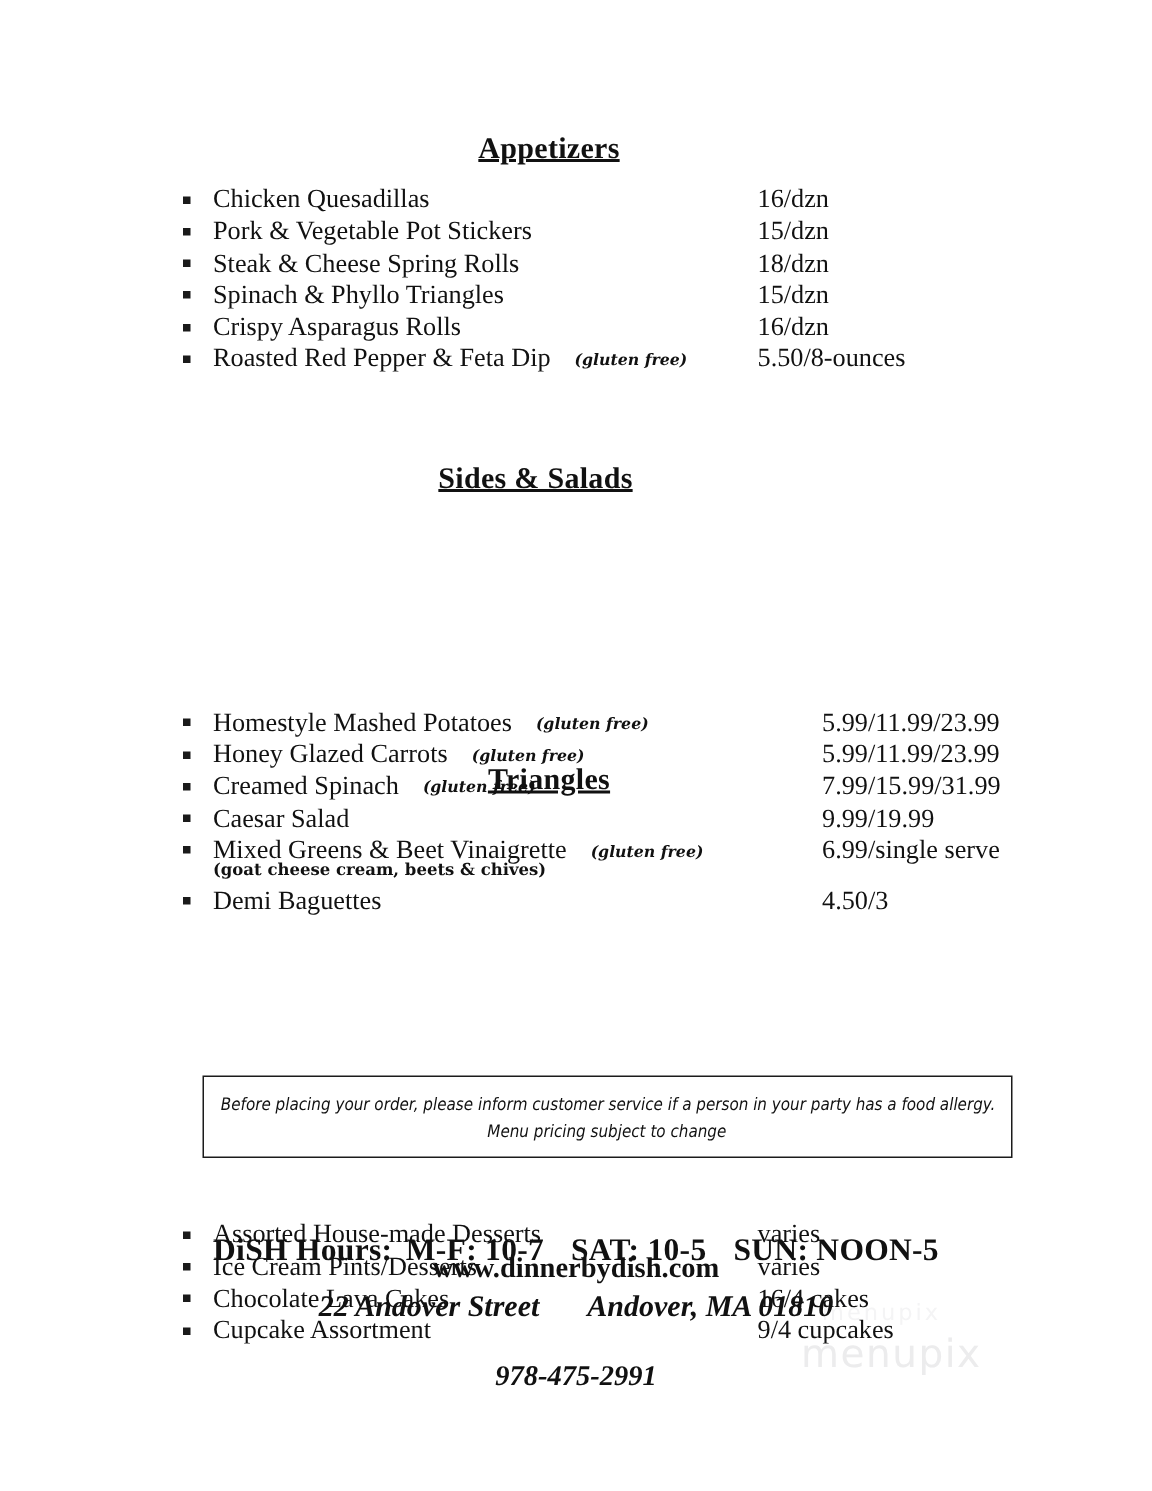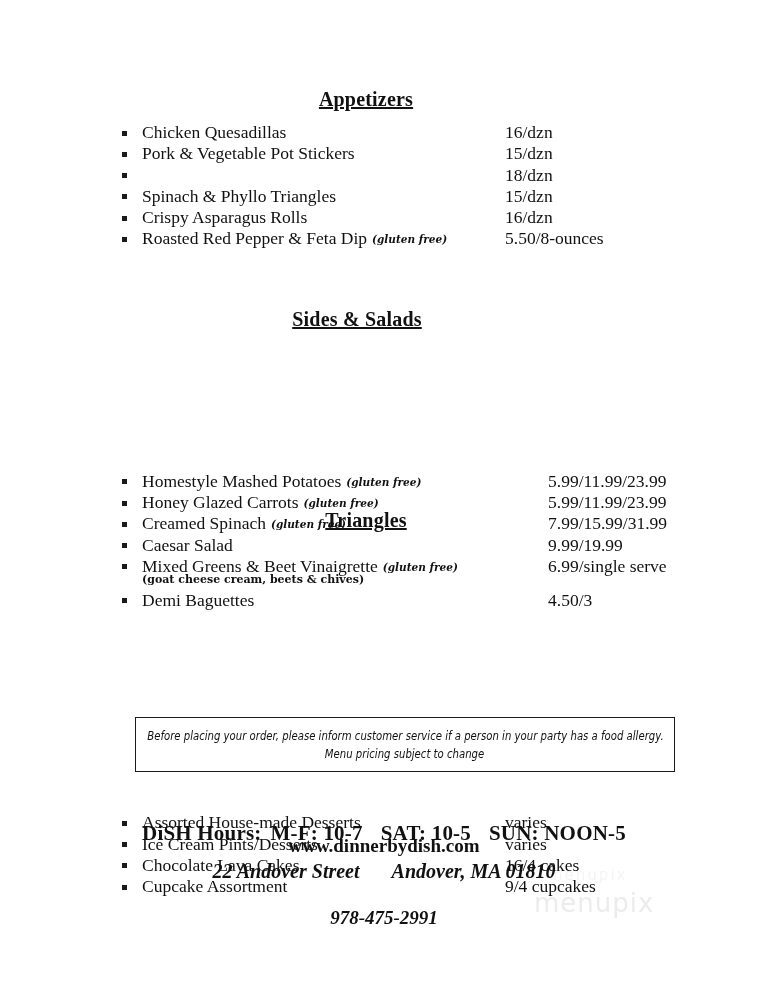--- a/index.html
+++ b/index.html
@@ -91,21 +91,21 @@
     position: absolute;
     left: 142px;
     top: 0;
     font-size: 17.5px;
   }
   .gf {
     font-size: 10.5px;
     font-style: italic;
     font-weight: bold;
     font-family: "DejaVu Serif", "Liberation Serif", serif;
-    padding-left: 5px;
+    padding-left: 16px;
     vertical-align: 1px;
   }
   .sub-desc {
     position: absolute;
     left: 142px;
     top: 17px;
     font-size: 11px;
     line-height: 14px;
     font-family: "DejaVu Serif", "Liberation Serif", serif;
     font-weight: bold;
@@ -194,20 +194,21 @@
           <span class="item-name"><span>Chicken Quesadillas</span></span>
           <span class="price col-a">16/dzn</span>
         </li>
         <li class="item">
           <span class="bullet"></span>
           <span class="item-name"><span>Pork &amp; Vegetable Pot Stickers</span></span>
           <span class="price col-a">15/dzn</span>
         </li>
         <li class="item">
           <span class="bullet"></span>
+          <span class="item-name"><span>Steak &amp; Cheese Spring Rolls</span></span>
           <span class="price col-a">18/dzn</span>
         </li>
         <li class="item">
           <span class="bullet"></span>
           <span class="item-name"><span>Spinach &amp; Phyllo Triangles</span></span>
           <span class="price col-a">15/dzn</span>
         </li>
         <li class="item">
           <span class="bullet"></span>
           <span class="item-name"><span>Crispy Asparagus Rolls</span></span>

